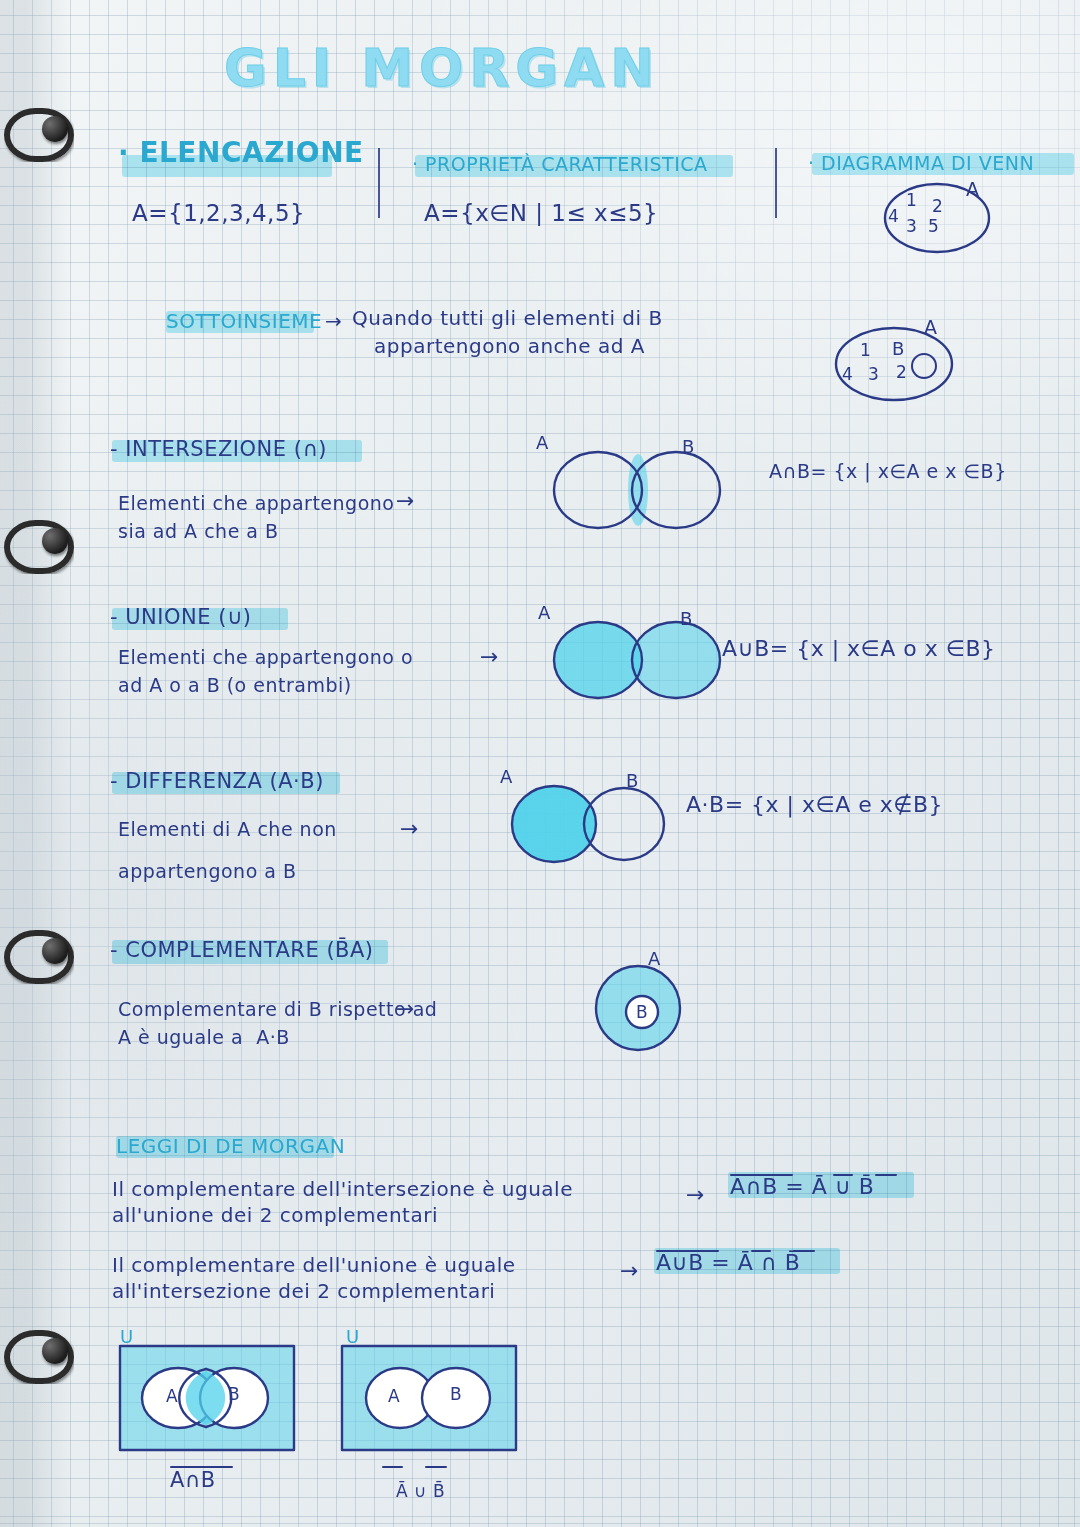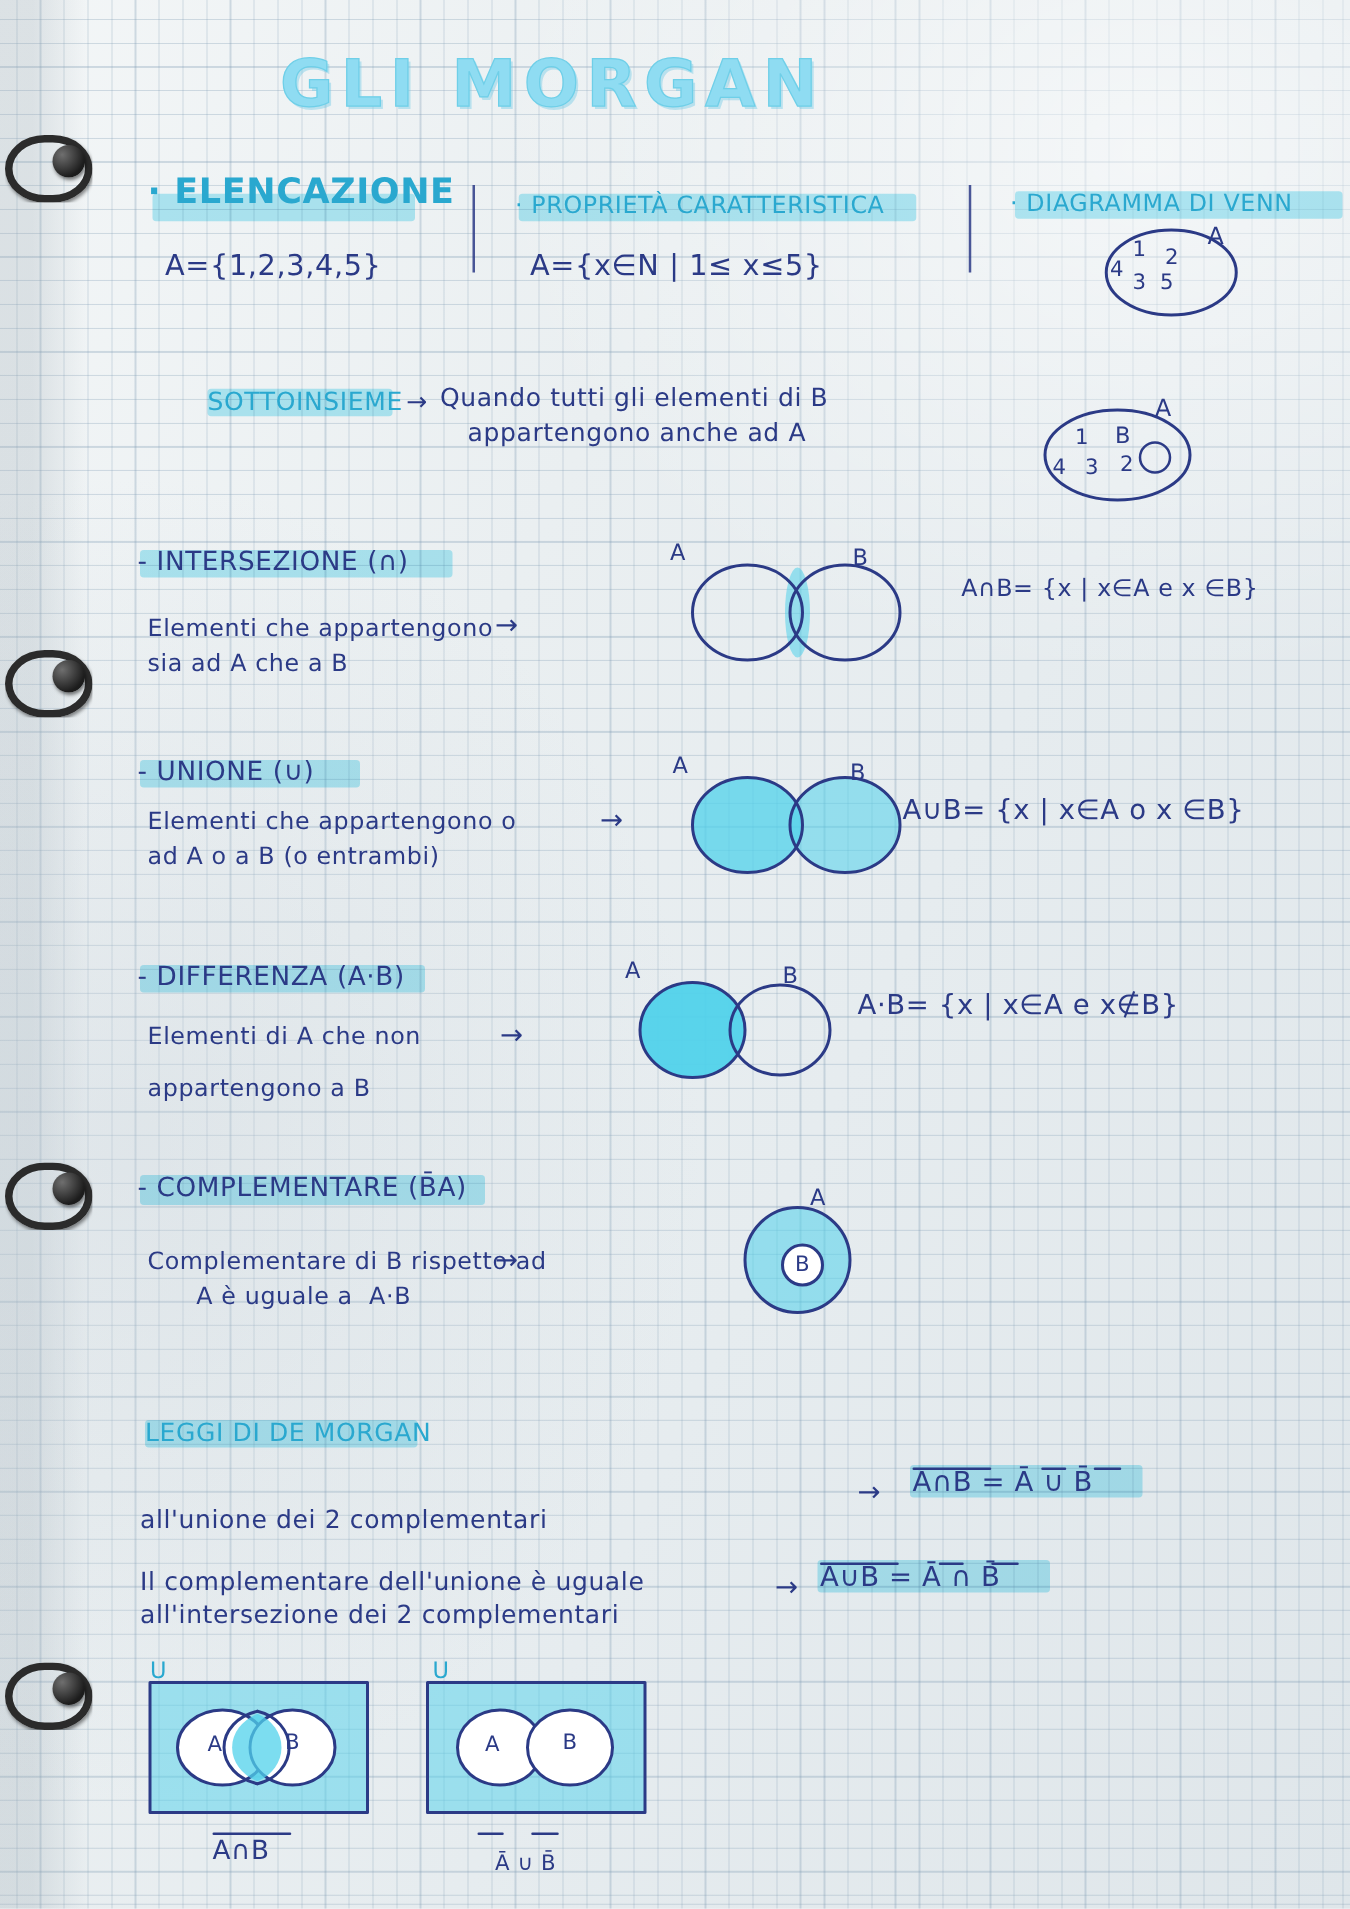--- a/index.html
+++ b/index.html
@@ -173,34 +173,35 @@
     <ellipse class="stroke" cx="72" cy="52" rx="42" ry="38"></ellipse>
     <ellipse class="stroke" cx="142" cy="52" rx="40" ry="36"></ellipse>
   </svg>
   <div class="ink hand" style="left:500px;top:766px;font-size:18px;">A</div>
   <div class="ink hand" style="left:626px;top:770px;font-size:18px;">B</div>
   <div class="ink hand" style="left:686px;top:792px;font-size:22px;">A·B= {x | x∈A e x∉B}</div>
 
   <div class="hl" style="left:112px;top:940px;width:276px;height:24px;"></div>
   <div class="ink hand" style="left:110px;top:938px;font-size:21px;">- COMPLEMENTARE (B̄A)</div>
   <div class="ink hand" style="left:118px;top:998px;font-size:19px;">Complementare di B rispetto ad</div>
-  <div class="ink hand" style="left:118px;top:1026px;font-size:19px;margin-left:39px;">A è uguale a  A·B</div>
+  <div class="ink hand" style="left:118px;top:1026px;font-size:19px;">A è uguale a  A·B</div>
   <div class="ink hand" style="left:396px;top:996px;font-size:22px;">→</div>
 
   <svg style="left:582px;top:962px;width:120px;height:92px;">
     <circle class="fillcy" cx="56" cy="46" r="42"></circle>
     <circle class="stroke" cx="56" cy="46" r="42"></circle>
     <circle class="stroke" cx="60" cy="50" r="16" style="fill:#ffffff;"></circle>
   </svg>
   <div class="ink hand" style="left:648px;top:948px;font-size:18px;">A</div>
   <div class="ink hand" style="left:636px;top:1002px;font-size:17px;">B</div>
 
   <div class="hl" style="left:116px;top:1136px;width:218px;height:22px;"></div>
   <div class="ink hand cyan-d" style="left:116px;top:1134px;font-size:20px;">LEGGI DI DE MORGAN</div>
 
+  <div class="ink hand" style="left:112px;top:1177px;font-size:20px;">Il complementare dell'intersezione è uguale</div>
   <div class="ink hand" style="left:112px;top:1203px;font-size:20px;">all'unione dei 2 complementari</div>
   <div class="ink hand" style="left:686px;top:1182px;font-size:22px;">→</div>
   <div class="hl" style="left:728px;top:1172px;width:186px;height:26px;"></div>
   <div class="ink hand" style="left:730px;top:1174px;font-size:22px;border-top:0;">A∩B = Ā ∪ B̄</div>
   <svg style="left:730px;top:1172px;width:200px;height:10px;">
     <line class="stroke" x1="1" y1="3" x2="62" y2="3" style="stroke-width:2;"></line>
     <line class="stroke" x1="104" y1="3" x2="122" y2="3" style="stroke-width:2;"></line>
     <line class="stroke" x1="146" y1="3" x2="166" y2="3" style="stroke-width:2;"></line>
   </svg>
 

